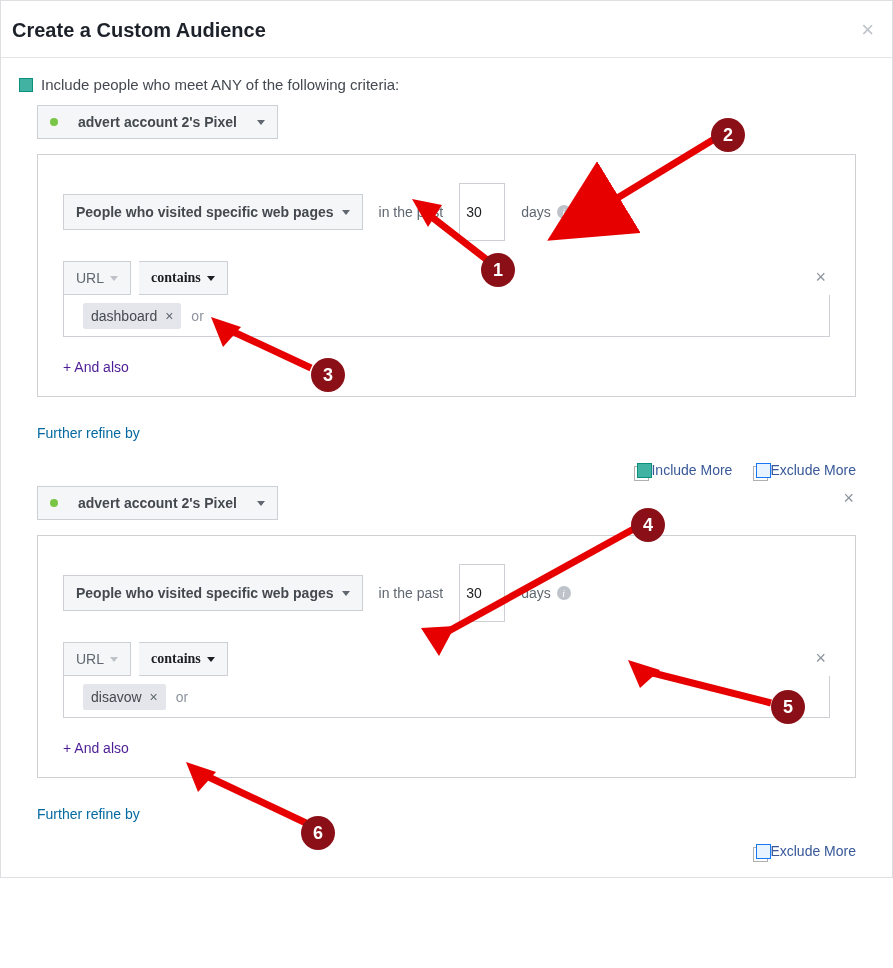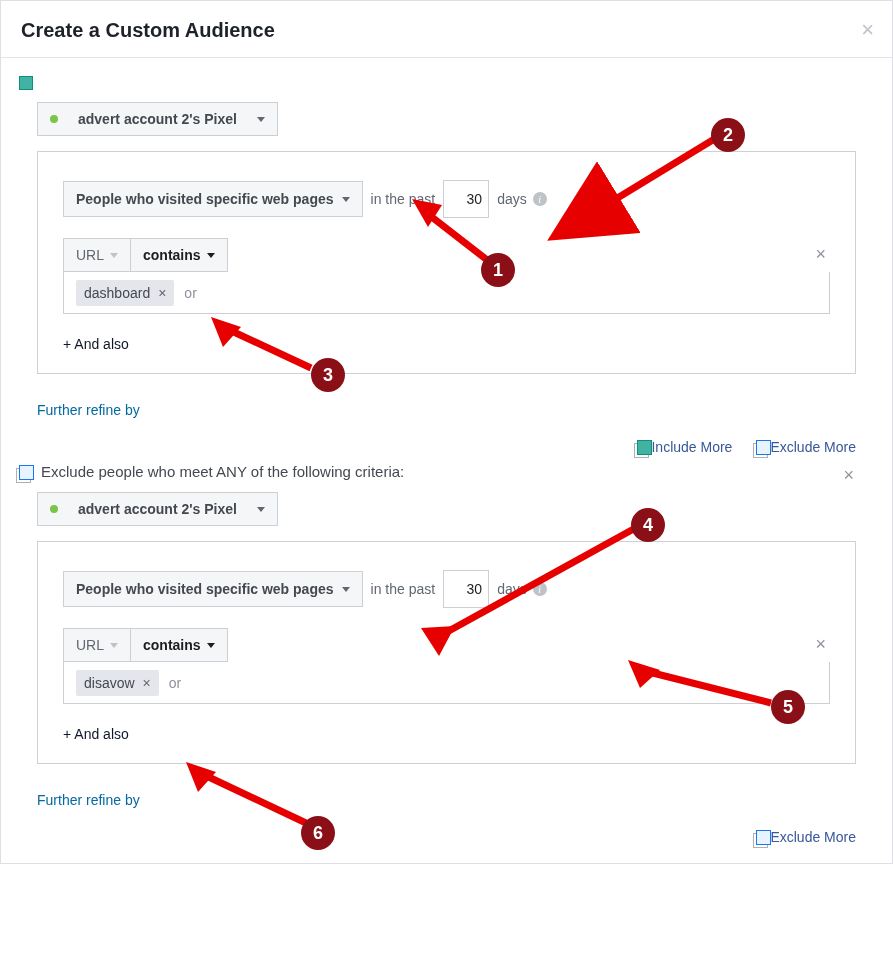--- a/index.html
+++ b/index.html
@@ -8,21 +8,21 @@
     background: #fff;
     color: #1c1e21;
     width: 893px;
   }
   .modal {
     border: 1px solid #dddfe2;
     background: #fff;
     position: relative;
   }
   .modal-header {
-    padding: 18px 20px 15px 20px;
+    padding: 18px 20px 15px 11px;
     border-bottom: 1px solid #e5e5e5;
     position: relative;
   }
   .modal-header h2 {
     font-size: 20px;
     font-weight: 600;
     color: #1d2129;
   }
   .modal-close {
     position: absolute;
@@ -153,21 +153,21 @@
     top: 2px;
     font-size: 18px;
     color: #8d949e;
     cursor: pointer;
     background: none;
     border: none;
   }
   .rule-row {
     display: flex;
     align-items: center;
-    gap: 8px;
+    gap: 16px;
     flex-wrap: wrap;
   }
   .dd-btn {
     display: inline-flex;
     align-items: center;
     gap: 8px;
     border: 1px solid #ccd0d5;
     background: #f5f6f7;
     padding: 9px 12px;
     font-size: 14px;
@@ -177,24 +177,24 @@
   }
   .days-text {
     font-size: 14px;
     color: #606770;
     display: inline-flex;
     align-items: center;
     gap: 6px;
   }
   .days-input {
     width: 46px;
-    padding: 10px 6px;
+    padding: 20px 6px;
     border: 1px solid #ccd0d5;
     font-size: 14px;
-    text-align: right;
+    text-align: left;
     color: #1c1e21;
   }
   .info-icon {
     display: inline-flex;
     width: 14px;
     height: 14px;
     border-radius: 50%;
     background: #bec2c9;
     color: #fff;
     font-size: 10px;
@@ -203,21 +203,21 @@
     font-style: italic;
     font-family: Georgia, serif;
   }
   .url-group {
     margin-top: 20px;
     position: relative;
   }
   .url-row {
     display: flex;
     align-items: flex-end;
-    gap: 0;
+    gap: 8px;
   }
   .url-close {
     position: absolute;
     right: 4px;
     top: 6px;
     font-size: 18px;
     color: #8d949e;
     cursor: pointer;
     background: none;
     border: none;
@@ -227,26 +227,26 @@
     align-items: center;
     gap: 6px;
     border: 1px solid #ccd0d5;
     background: #f5f6f7;
     padding: 8px 12px;
     font-size: 14px;
     font-weight: 500;
     color: #606770;
     cursor: pointer;
   }
-  .seg-btn + .seg-btn { border-left: none; }
+  .seg-btn + .seg-btn { border-left: none; font-family: Liberation Serif, serif; }
   .seg-btn.strong { color: #1c1e21; font-weight: 600; }
   .tag-box {
     border: 1px solid #ccd0d5;
     border-top: none;
-    padding: 6px 12px;
+    padding: 6px 19px;
     display: flex;
     align-items: center;
     gap: 10px;
     min-height: 42px;
   }
   .tag {
     background: #e4e6eb;
     padding: 5px 8px;
     font-size: 14px;
     color: #444950;
@@ -261,21 +261,21 @@
     cursor: pointer;
     background: none;
     border: none;
     line-height: 1;
   }
   .or-text {
     font-size: 14px;
     color: #8d949e;
   }
   .and-also {
-    color: #0f172a;
+    color: #4c1d95;
     font-size: 14px;
     background: none;
     border: none;
     cursor: pointer;
     margin-top: 22px;
     font-weight: 500;
   }
   .further-refine {
     color: #0369a1;
     font-size: 14px;
@@ -323,20 +323,21 @@
   <div class="modal-header">
     <h2>Create a Custom Audience</h2>
     <button class="modal-close">×</button>
   </div>
 
   <div class="modal-body" style="position:relative;">
 
     <div class="section-wrap">
       <div class="criteria-label">
         <span class="sq-icon sq-include"></span>
+        <span>Include people who meet ANY of the following criteria:</span>
       </div>
 
       <button class="pixel-select">
         <span class="pixel-dot"></span>
         <span>advert account 2's Pixel</span>
         <span class="caret-down"></span>
       </button>
 
       <div class="rule-box">
         <div class="rule-row">
@@ -384,24 +385,20 @@
         <span class="sq-incmore"></span>
         <span>Include More</span>
       </button>
       <button class="link-btn">
         <span class="sq-exclude"></span>
         <span>Exclude More</span>
       </button>
     </div>
 
     <div class="section-wrap">
-      <div class="criteria-label">
-        <span class="sq-exclude"></span>
-        <span>Exclude people who meet ANY of the following criteria:</span>
-      </div>
       <button class="section-close">×</button>
 
       <button class="pixel-select">
         <span class="pixel-dot"></span>
         <span>advert account 2's Pixel</span>
         <span class="caret-down"></span>
       </button>
 
       <div class="rule-box">
         <div class="rule-row">

